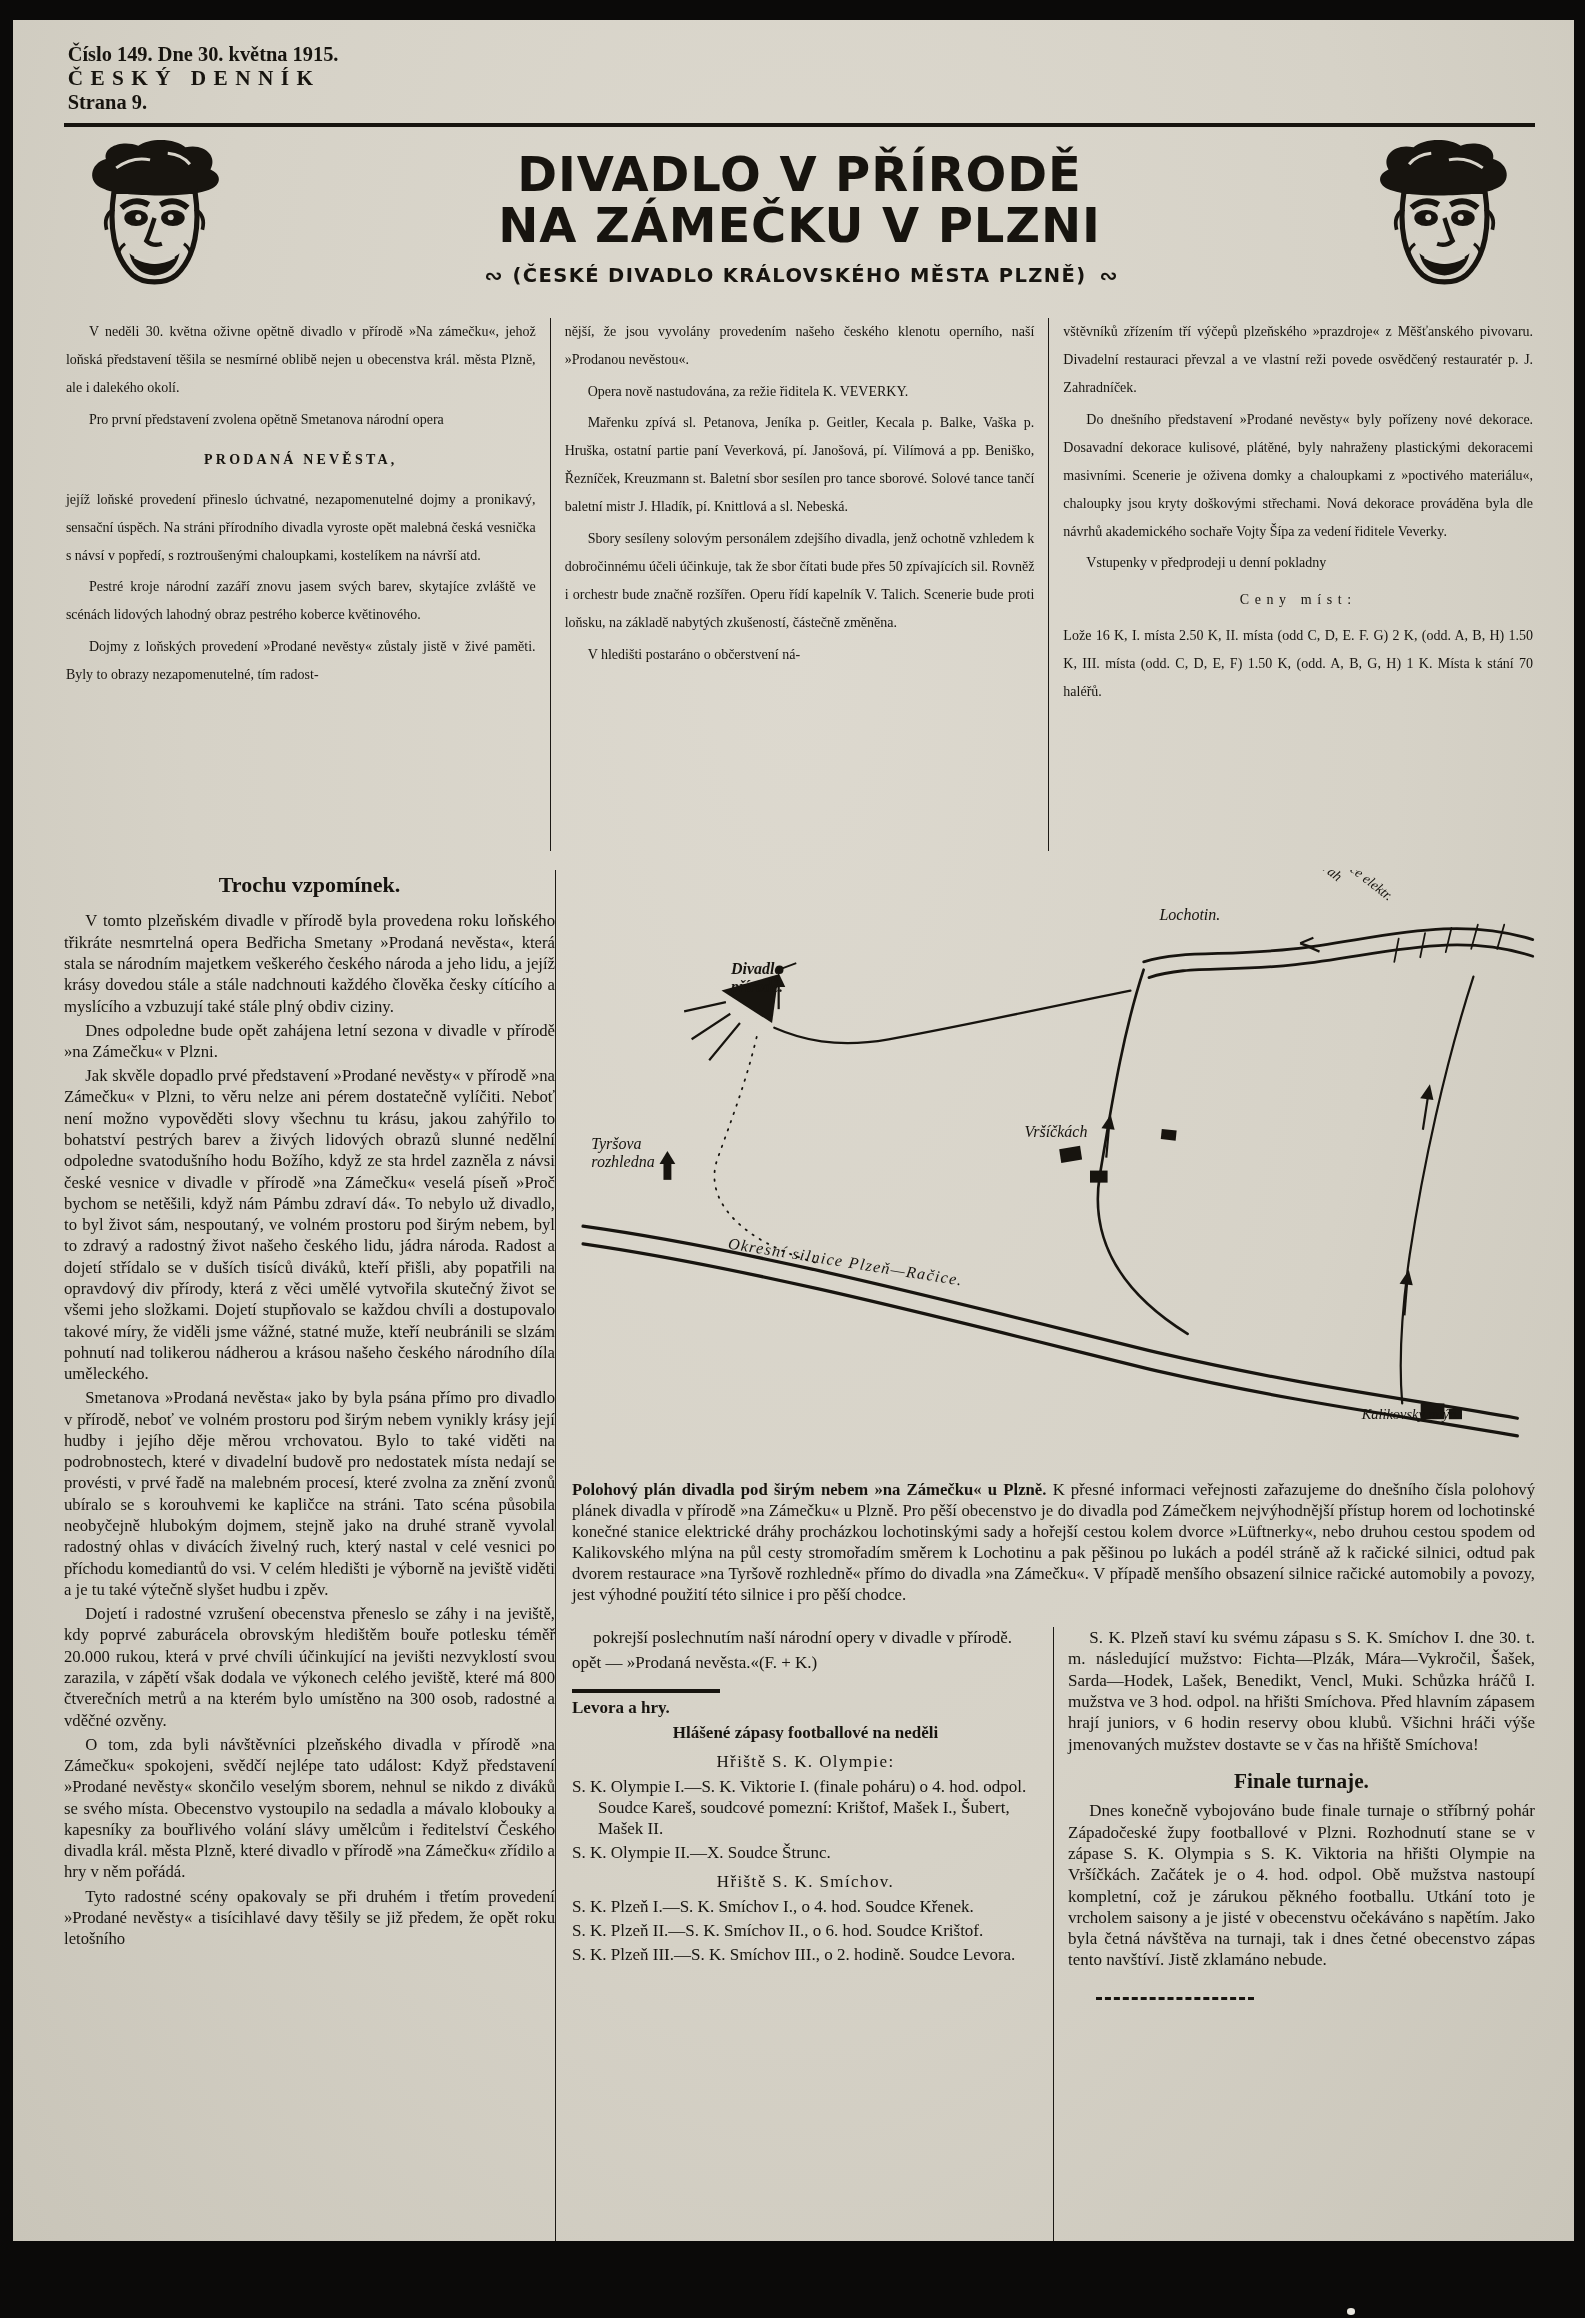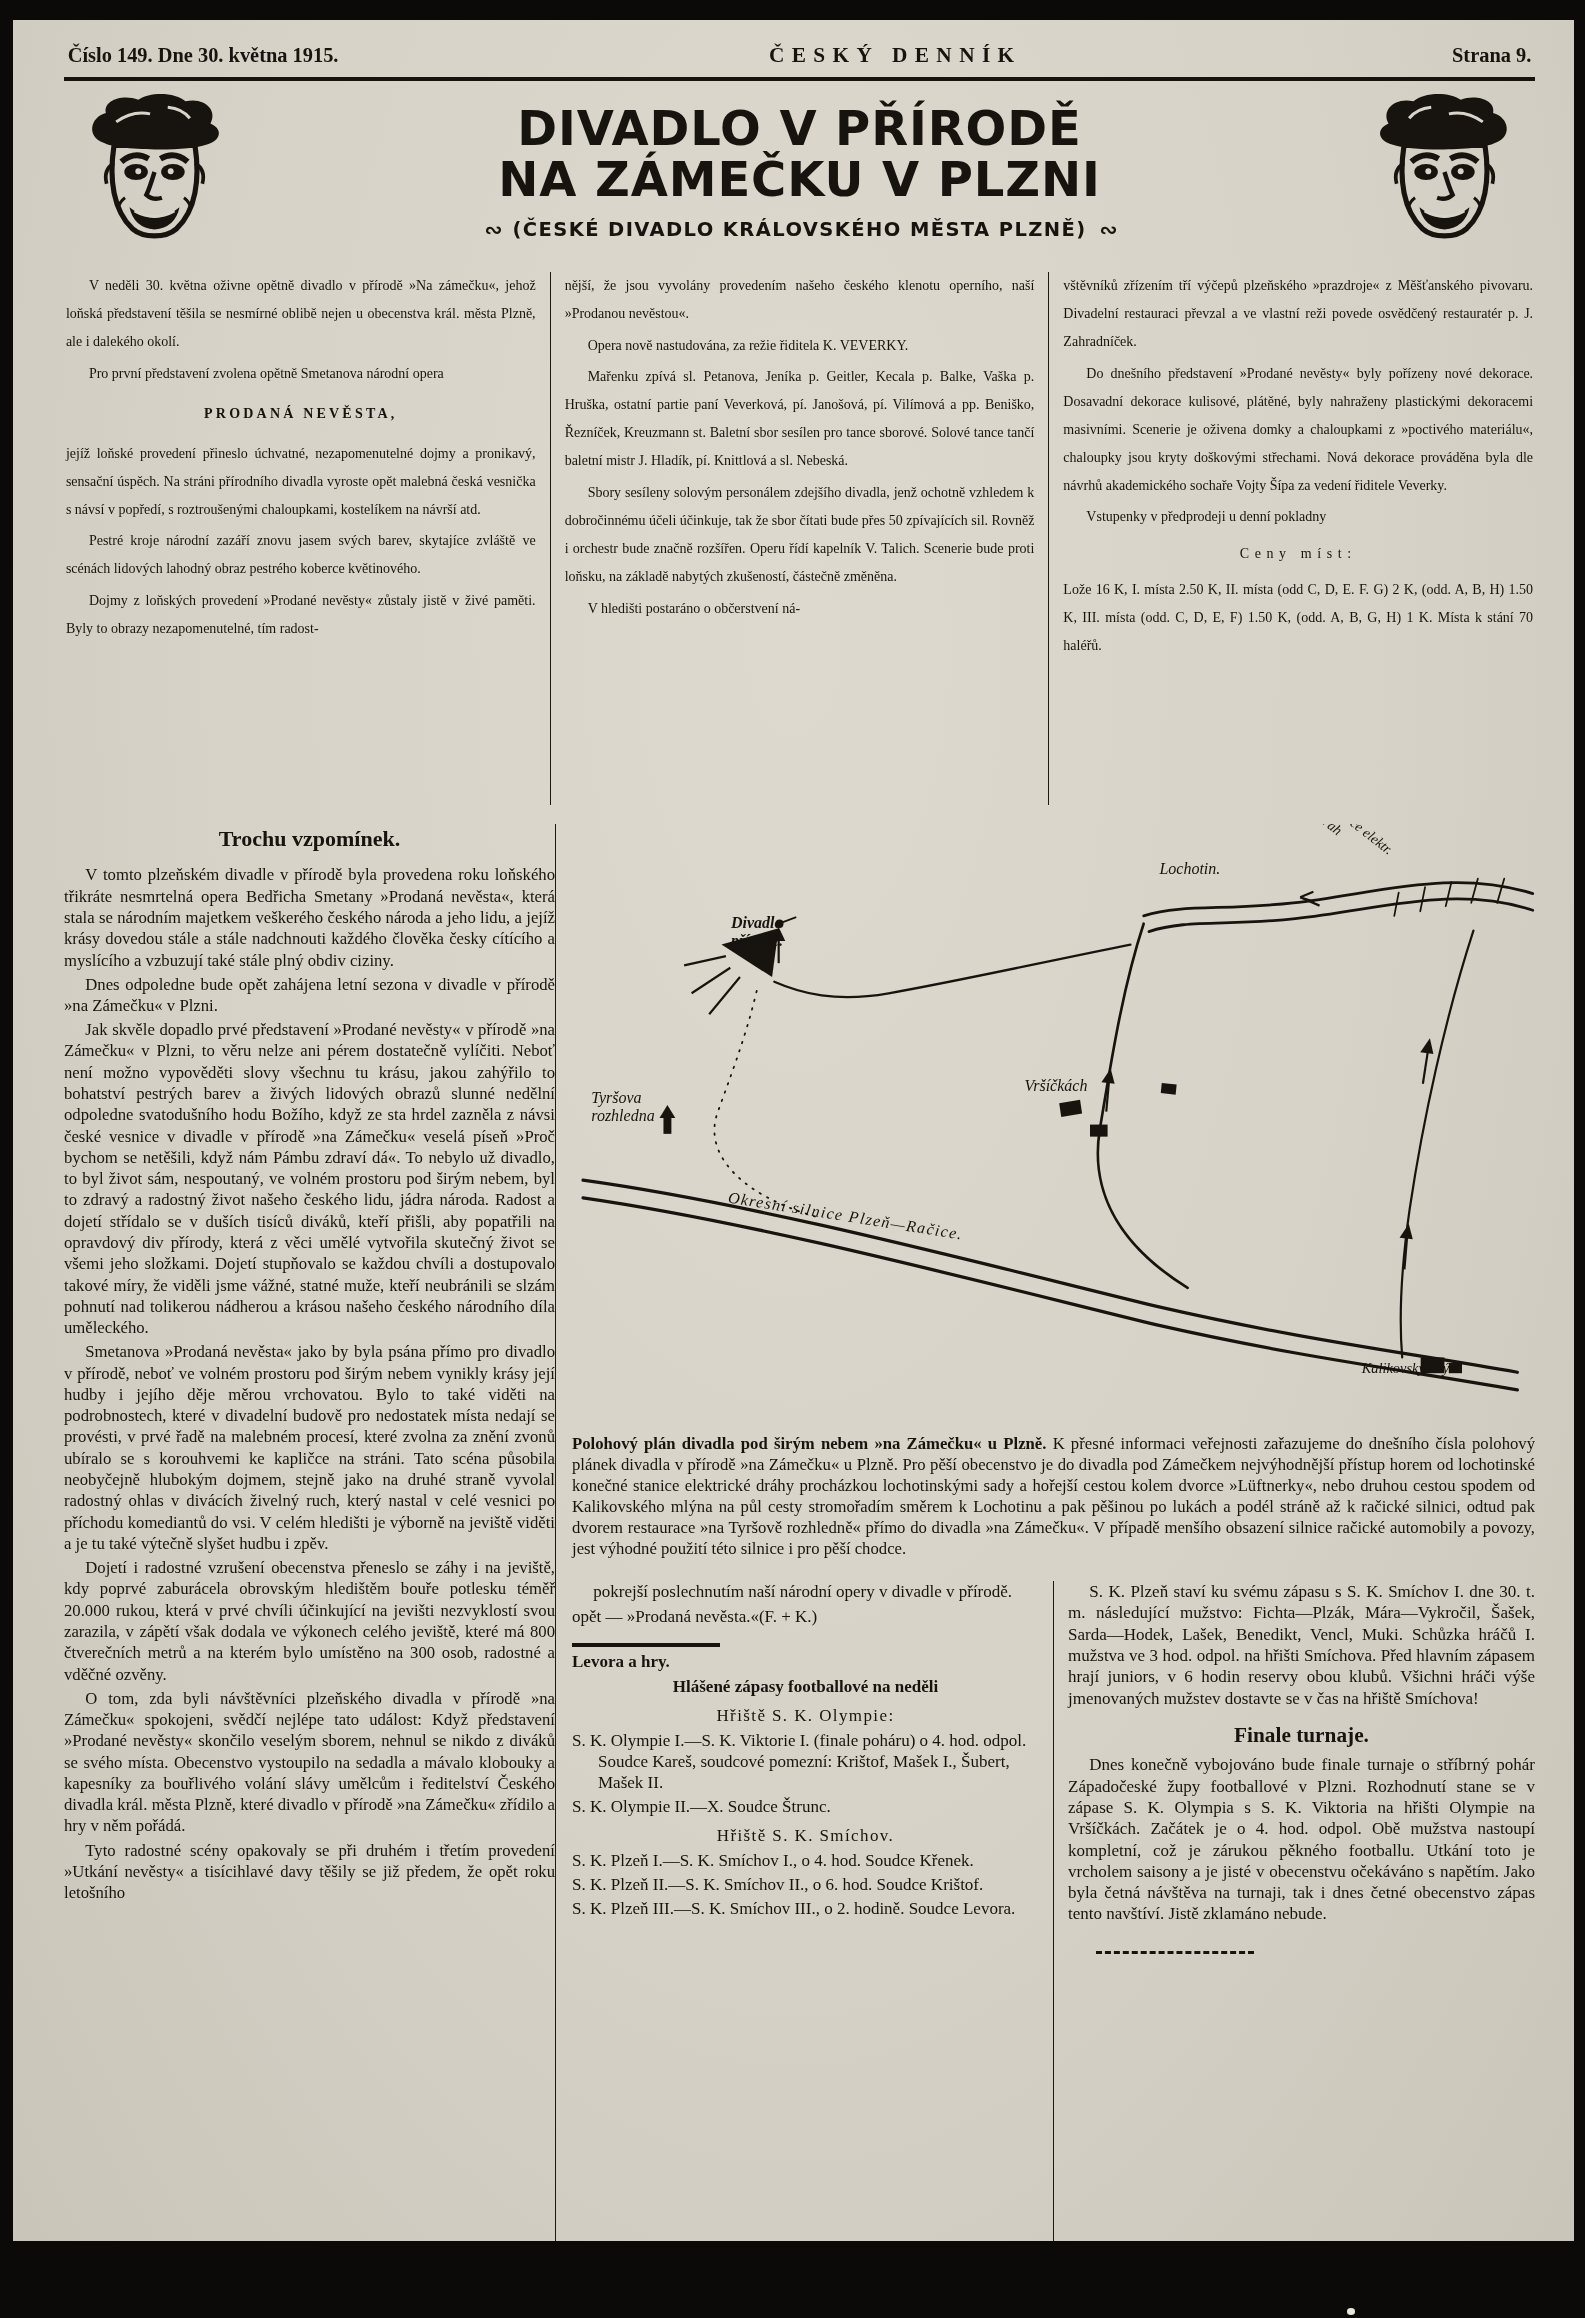--- a/index.html
+++ b/index.html
@@ -13,21 +13,21 @@
   .paper {
     position: absolute;
     left: 13px; top: 19.5px; right: 11px; bottom: 77px;
     background: radial-gradient(ellipse at 50% 28%, #ddd9cf 0%, #d6d2c7 55%, #c9c5b9 100%);
     padding: 18.5px 39px 0 51px;
     overflow: hidden;
   }
   
   .topbar {
     display: flex; justify-content: space-between; align-items: baseline;
-    font-size: 20.4px; font-weight: bold; padding: 4.6px 3.7px 0 3.7px;
+    font-size: 20.4px; font-weight: bold; padding: 4.6px 3.7px 0 3.7px; flex-direction: column;
   }
   .topbar .paper-title { letter-spacing: 7.4px; font-size: 21.3px; }
   .main-rule { height: 4.2px; background: #17140f; margin-top: 9.3px; }
   
   .masthead { display: flex; align-items: center; justify-content: space-between; padding: 10.2px 14px 2.8px 14px; }
   .mask { width: 153px; flex: 0 0 auto; }
   .mask svg { width: 153px; height: 162px; display: block; }
   .mask.right svg { transform: scaleX(-1); }
   .mast-titles { flex: 1; text-align: center; }
   .headline {
@@ -175,21 +175,21 @@
   <div class="bottom">
 
     <div class="mem-col">
       <div class="mem-heading">Trochu vzpomínek.</div>
       <p>V tomto plzeňském divadle v přírodě byla provedena roku loňského třikráte nesmrtelná opera Bedřicha Smetany »Prodaná nevěsta«, která stala se národním majetkem veškerého českého národa a jeho lidu, a jejíž krásy dovedou stále a stále nadchnouti každého člověka česky cítícího a myslícího a vzbuzují také stále plný obdiv ciziny.</p>
       <p>Dnes odpoledne bude opět zahájena letní sezona v divadle v přírodě »na Zámečku« v Plzni.</p>
       <p>Jak skvěle dopadlo prvé představení »Prodané nevěsty« v přírodě »na Zámečku« v Plzni, to věru nelze ani pérem dostatečně vylíčiti. Neboť není možno vypověděti slovy všechnu tu krásu, jakou zahýřilo to bohatství pestrých barev a živých lidových obrazů slunné nedělní odpoledne svatodušního hodu Božího, když ze sta hrdel zazněla z návsi české vesnice v divadle v přírodě »na Zámečku« veselá píseň »Proč bychom se netěšili, když nám Pámbu zdraví dá«. To nebylo už divadlo, to byl život sám, nespoutaný, ve volném prostoru pod širým nebem, byl to zdravý a radostný život našeho českého lidu, jádra národa. Radost a dojetí střídalo se v duších tisíců diváků, kteří přišli, aby popatřili na opravdový div přírody, která z věci umělé vytvořila skutečný život se všemi jeho složkami. Dojetí stupňovalo se každou chvíli a dostupovalo takové míry, že viděli jsme vážné, statné muže, kteří neubránili se slzám pohnutí nad tolikerou nádherou a krásou našeho českého národního díla uměleckého.</p>
       <p>Smetanova »Prodaná nevěsta« jako by byla psána přímo pro divadlo v přírodě, neboť ve volném prostoru pod širým nebem vynikly krásy její hudby i jejího děje měrou vrchovatou. Bylo to také viděti na podrobnostech, které v divadelní budově pro nedostatek místa nedají se provésti, v prvé řadě na malebném procesí, které zvolna za znění zvonů ubíralo se s korouhvemi ke kapličce na stráni. Tato scéna působila neobyčejně hlubokým dojmem, stejně jako na druhé straně vyvolal radostný ohlas v divácích živelný ruch, který nastal v celé vesnici po příchodu komediantů do vsi. V celém hledišti je výborně na jeviště viděti a je tu také výtečně slyšet hudbu i zpěv.</p>
       <p>Dojetí i radostné vzrušení obecenstva přeneslo se záhy i na jeviště, kdy poprvé zaburácela obrovským hledištěm bouře potlesku téměř 20.000 rukou, která v prvé chvíli účinkující na jevišti nezvyklostí svou zarazila, v zápětí však dodala ve výkonech celého jeviště, které má 800 čtverečních metrů a na kterém bylo umístěno na 300 osob, radostné a vděčné ozvěny.</p>
       <p>O tom, zda byli návštěvníci plzeňského divadla v přírodě »na Zámečku« spokojeni, svědčí nejlépe tato událost: Když představení »Prodané nevěsty« skončilo veselým sborem, nehnul se nikdo z diváků se svého místa. Obecenstvo vystoupilo na sedadla a mávalo klobouky a kapesníky za bouřlivého volání slávy umělcům i ředitelství Českého divadla král. města Plzně, které divadlo v přírodě »na Zámečku« zřídilo a hry v něm pořádá.</p>
-      <p>Tyto radostné scény opakovaly se při druhém i třetím provedení »Utkání nevěsty« a tisícihlavé davy těšily se již předem, že opět roku letošního</p>
+      <p>Tyto radostné scény opakovaly se při druhém i třetím provedení »Prodané nevěsty« a tisícihlavé davy těšily se již předem, že opět roku letošního</p>
     </div>
 
     <div class="right-area">
 
       <div class="map-box">
         <svg viewBox="0 0 2190 1300" preserveAspectRatio="none">
           <g stroke="#17140f" fill="none" stroke-linecap="round">
 
             <path d="M2185,150 C2000,95 1830,150 1640,170 C1480,187 1390,172 1300,198" stroke-width="6"></path>
             <path d="M2185,186 C2005,130 1835,185 1645,204 C1490,220 1395,205 1312,232" stroke-width="6"></path>

